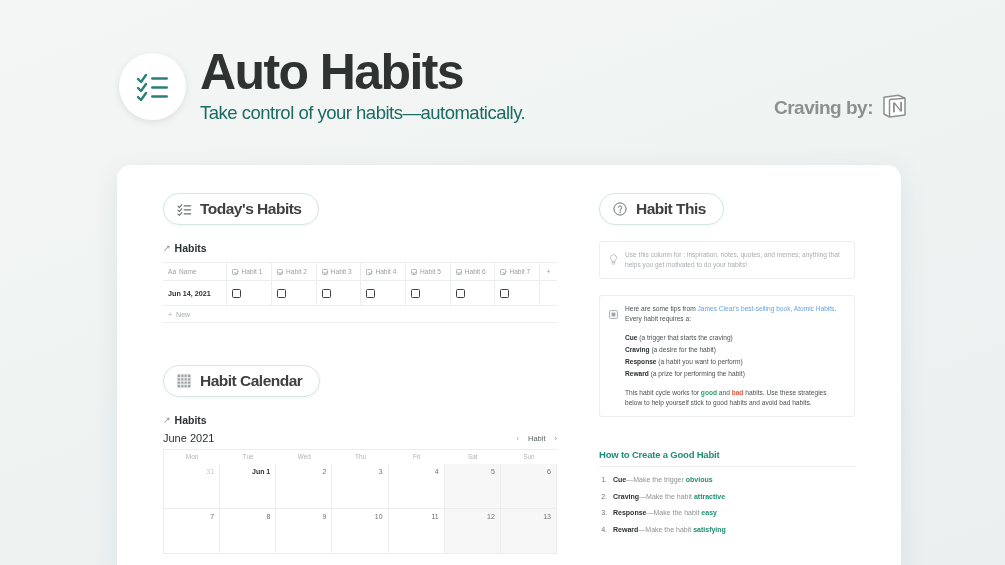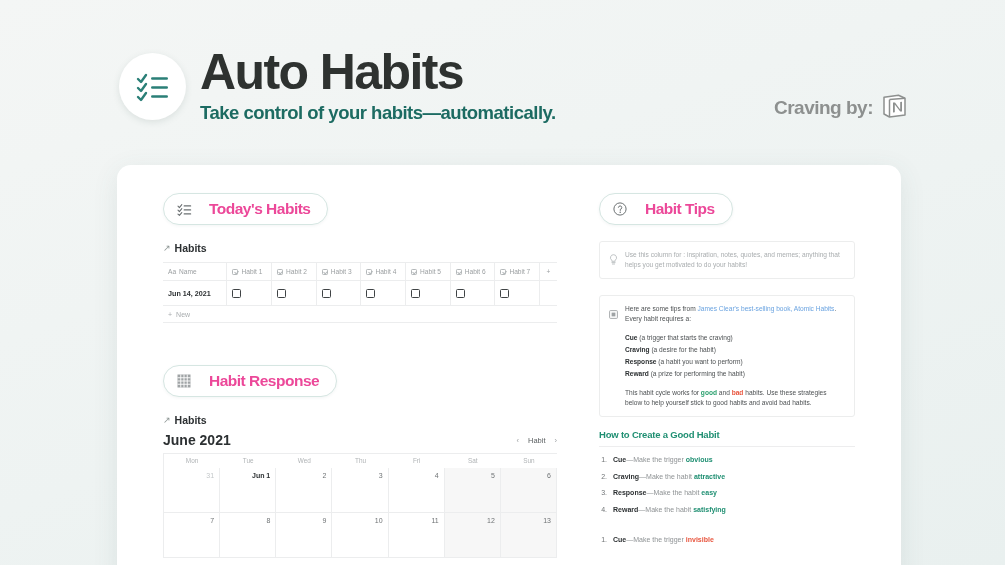--- a/index.html
+++ b/index.html
@@ -26,21 +26,21 @@
     box-shadow: 0 2px 7px rgba(60,90,85,.13);
     display: flex; align-items: center; justify-content: center;
   }
   .logo-circle svg { display: block; }
   .title-block { position: absolute; left: 200px; top: 44px; }
   .app-title {
     font-size: 50px; font-weight: bold; color: #2e3230;
     letter-spacing: -1.6px; line-height: 57px; white-space: nowrap;
   }
   .app-tagline {
-    font-size: 18.5px; font-weight: bold; color: #1c6b62;
+    font-size: 18.5px; font-weight: normal; color: #1c6b62;
     letter-spacing: -.5px; line-height: 22px; margin-top: 1px; white-space: nowrap;
   }
   .powered {
     position: absolute; right: 98px; top: 93px;
     display: flex; align-items: center; gap: 9px;
   }
   .powered-label {
     font-size: 19px; font-weight: bold; color: #8d908f; letter-spacing: -.5px;
   }
 
@@ -59,23 +59,22 @@
 
   
   .pill {
     display: inline-flex; align-items: center; gap: 8px;
     border: 1px solid #d6e6e2; border-radius: 20px;
     background: #fff;
     padding: 6px 17px 6px 13px;
     box-shadow: 0 1px 3px rgba(80,120,115,.07);
   }
   .pill-label {
-    font-size: 15.5px; font-weight: bold; color: #ec4899; letter-spacing: -.5px;
+    font-size: 15.5px; font-weight: bold; color: #404040; letter-spacing: -.5px;
     white-space: nowrap;
-    margin-left: 9px;
   }
   .pill-icon { width: 15px; height: 15px; display: block; }
 
   
   .breadcrumb {
     display: flex; align-items: center; gap: 4px;
     margin-top: 17px; margin-bottom: 6px;
   }
   .breadcrumb-arrow { color: #8d9694; font-size: 9px; line-height: 1; }
   .breadcrumb-label { font-size: 10.5px; font-weight: bold; color: #2b2f31; }
@@ -113,21 +112,21 @@
     font-size: 7px; color: #a8acae;
     border-bottom: 1px solid #ecedee;
   }
 
   
   .cal { width: 394px; }
   .cal-top {
     display: flex; align-items: center; justify-content: space-between;
     padding-bottom: 5px;
   }
-  .cal-month { font-size: 14px; font-weight: bold; color: #2c3032; }
+  .cal-month { font-size: 11px; font-weight: normal; color: #2c3032; }
   .cal-nav { display: flex; align-items: center; gap: 9px; }
   .cal-nav span { font-size: 7.5px; color: #9b9fa1; }
   .cal-nav .today { color: #5d6163; }
   .cal-grid { border-top: 1px solid #ecedee; border-left: 1px solid #ecedee; }
   .cal-weekdays { display: flex; }
   .cal-weekdays div {
     flex: 1; text-align: center; font-size: 6.4px; color: #b0b4b6;
     padding: 3px 0 4px;
   }
   .cal-week { display: flex; border-bottom: 1px solid #ecedee; height: 45px; }
@@ -151,21 +150,21 @@
   .callout-text { font-size: 6.6px; line-height: 10px; color: #a9adaf; }
   .callout-dark .callout-text { color: #4d5153; }
   .callout-dark .callout-text .lnk { color: #6aa3e0; }
   .callout-text b { color: #2c3032; }
   .callout-text .good { color: #2aa06e; font-weight: bold; }
   .callout-text .bad { color: #e8563f; font-weight: bold; }
   .cycle-list { margin: 9px 0; }
   .cycle-list div { margin-bottom: 2px; }
 
   
-  .howto { margin-top: 12px; }
+  .howto { margin-top: 32px; }
   .howto-title {
     font-size: 9.5px; font-weight: bold; letter-spacing: -.2px;
     padding-bottom: 6px; border-bottom: 1px solid #ededee;
   }
   .howto-title.good-h { color: #1f8f72; }
   .howto-title.bad-h { color: #e8563f; }
   .howto-list { padding-top: 8px; }
   .howto-item {
     display: flex; gap: 6px; font-size: 7px; line-height: 10px;
     color: #8e9294; margin-bottom: 6.5px;
@@ -310,21 +309,21 @@
 
       <div style="height:42px"></div>
 
       <div class="pill">
         <span class="pill-icon">
           <svg width="14" height="14" viewBox="0 0 14 14">
             <rect x="0.5" y="0.5" width="13" height="13" fill="#9fa3a5"></rect>
             <path d="M3.75 0.5 V13.5 M7 0.5 V13.5 M10.25 0.5 V13.5 M0.5 3.75 H13.5 M0.5 7 H13.5 M0.5 10.25 H13.5" stroke="#ffffff" stroke-width="0.9"></path>
           </svg>
         </span>
-        <span class="pill-label">Habit Response</span>
+        <span class="pill-label">Habit Calendar</span>
       </div>
 
       <div class="breadcrumb">
         <span class="breadcrumb-arrow">↗</span>
         <span class="breadcrumb-label">Habits</span>
       </div>
 
       <div class="cal">
         <div class="cal-top">
           <span class="cal-month">June 2021</span>
@@ -369,21 +368,21 @@
     <div class="col-right">
 
       <div class="pill">
         <span class="pill-icon">
           <svg width="14" height="14" viewBox="0 0 14 14">
             <circle cx="7" cy="7" r="6.1" fill="none" stroke="#6b7072" stroke-width="1"></circle>
             <path d="M5.4 5.3 a1.7 1.7 0 1 1 1.9 2 v1.1" fill="none" stroke="#6b7072" stroke-width="1" stroke-linecap="round"></path>
             <circle cx="7.2" cy="10.3" r=".75" fill="#6b7072"></circle>
           </svg>
         </span>
-        <span class="pill-label">Habit Tips</span>
+        <span class="pill-label">Habit This</span>
       </div>
 
       <div class="callout">
         <span class="callout-icon">
           <svg width="9" height="11" viewBox="0 0 9 11">
             <path d="M4.5 .7 a3 3 0 0 1 1.7 5.5 v1.1 H2.8 V6.2 A3 3 0 0 1 4.5 .7 Z" fill="none" stroke="#b9bdbf" stroke-width=".9"></path>
             <path d="M2.9 8.6 H6.1 M3.4 10 H5.6" stroke="#b9bdbf" stroke-width=".9" stroke-linecap="round"></path>
           </svg>
         </span>
         <div class="callout-text">

